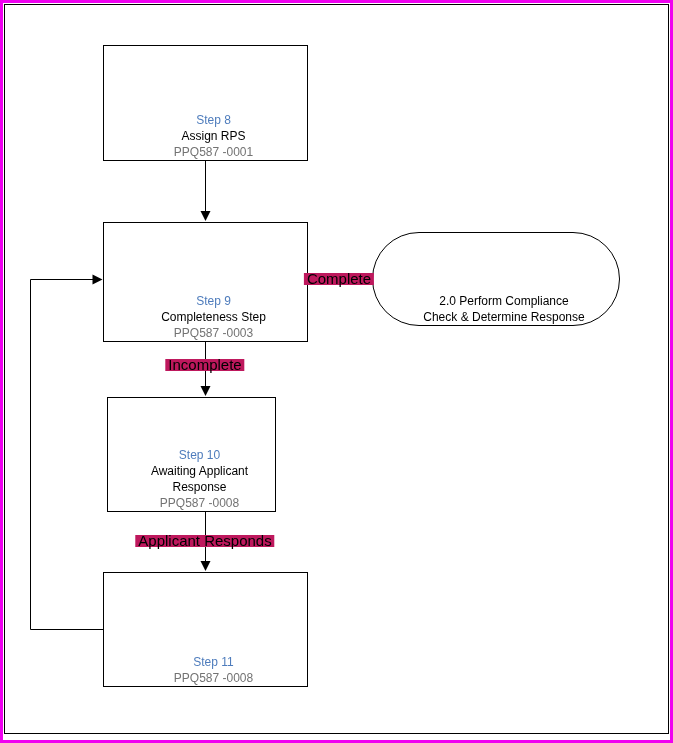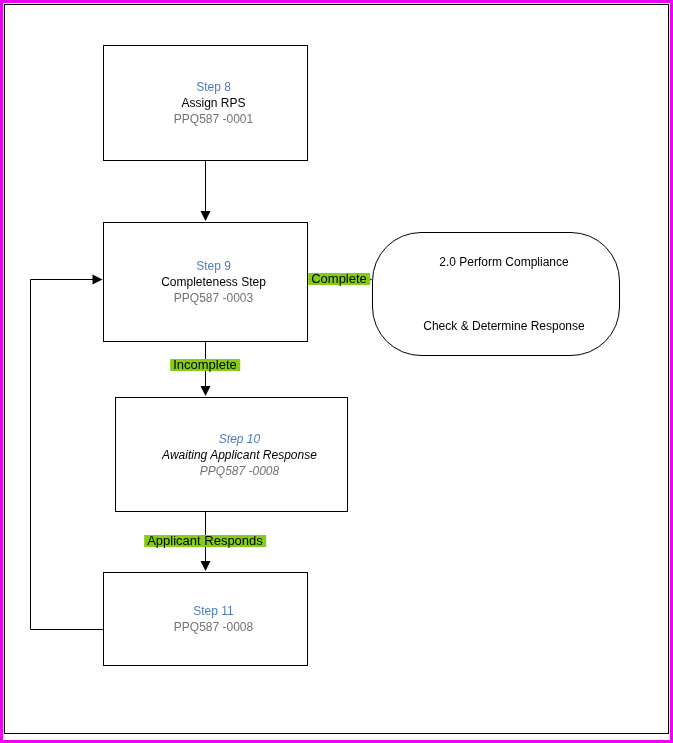--- a/index.html
+++ b/index.html
@@ -39,46 +39,45 @@
     height: 743px;
     z-index: 2;
   }
   .node {
     position: absolute;
     box-sizing: border-box;
     border: 1px solid #000000;
     background: #ffffff;
     display: flex;
     flex-direction: column;
-    justify-content: center;
+    justify-content: flex-end;
     align-items: center;
     text-align: center;
     z-index: 3;
     font-size: 12px;
     line-height: 16px;
     color: #000000;
     padding-left: 16px;
   }
   .node .step-label { color: #4e7cbc; }
   .node .node-code  { color: #737373; }
   .node-step8  { left: 103px; top: 45px;  width: 205px; height: 116px; }
   .node-step9  { left: 103px; top: 222px; width: 205px; height: 120px; }
-  .node-step10 { left: 115px; top: 397px; width: 233px; height: 115px; font-style: italic; }
-  .node-step11 { left: 103px; top: 572px; width: 205px; height: 94px; }
+  .node-step10 { left: 107px; top: 397px; width: 169px; height: 115px; }
+  .node-step11 { left: 103px; top: 572px; width: 205px; height: 115px; }
   .node-process {
-    left: 372px; top: 232px; width: 248px; height: 124px;
+    left: 372px; top: 232px; width: 248px; height: 94px;
     border-radius: 49px;
-    gap: 48px;
   }
   .edge-label {
     position: absolute;
     transform: translateX(-50%);
-    background: #84cc16;
+    background: #be185d;
     padding: 0 3px;
-    font-size: 13px;
+    font-size: 15px;
     line-height: 12px;
     color: #000000;
     white-space: nowrap;
     z-index: 4;
   }
   .label-complete  { left: 339px; top: 273px; }
   .label-incomplete { left: 205px; top: 359px; }
   .label-applicant-responds { left: 205px; top: 535px; }
 </style>
 </head>

